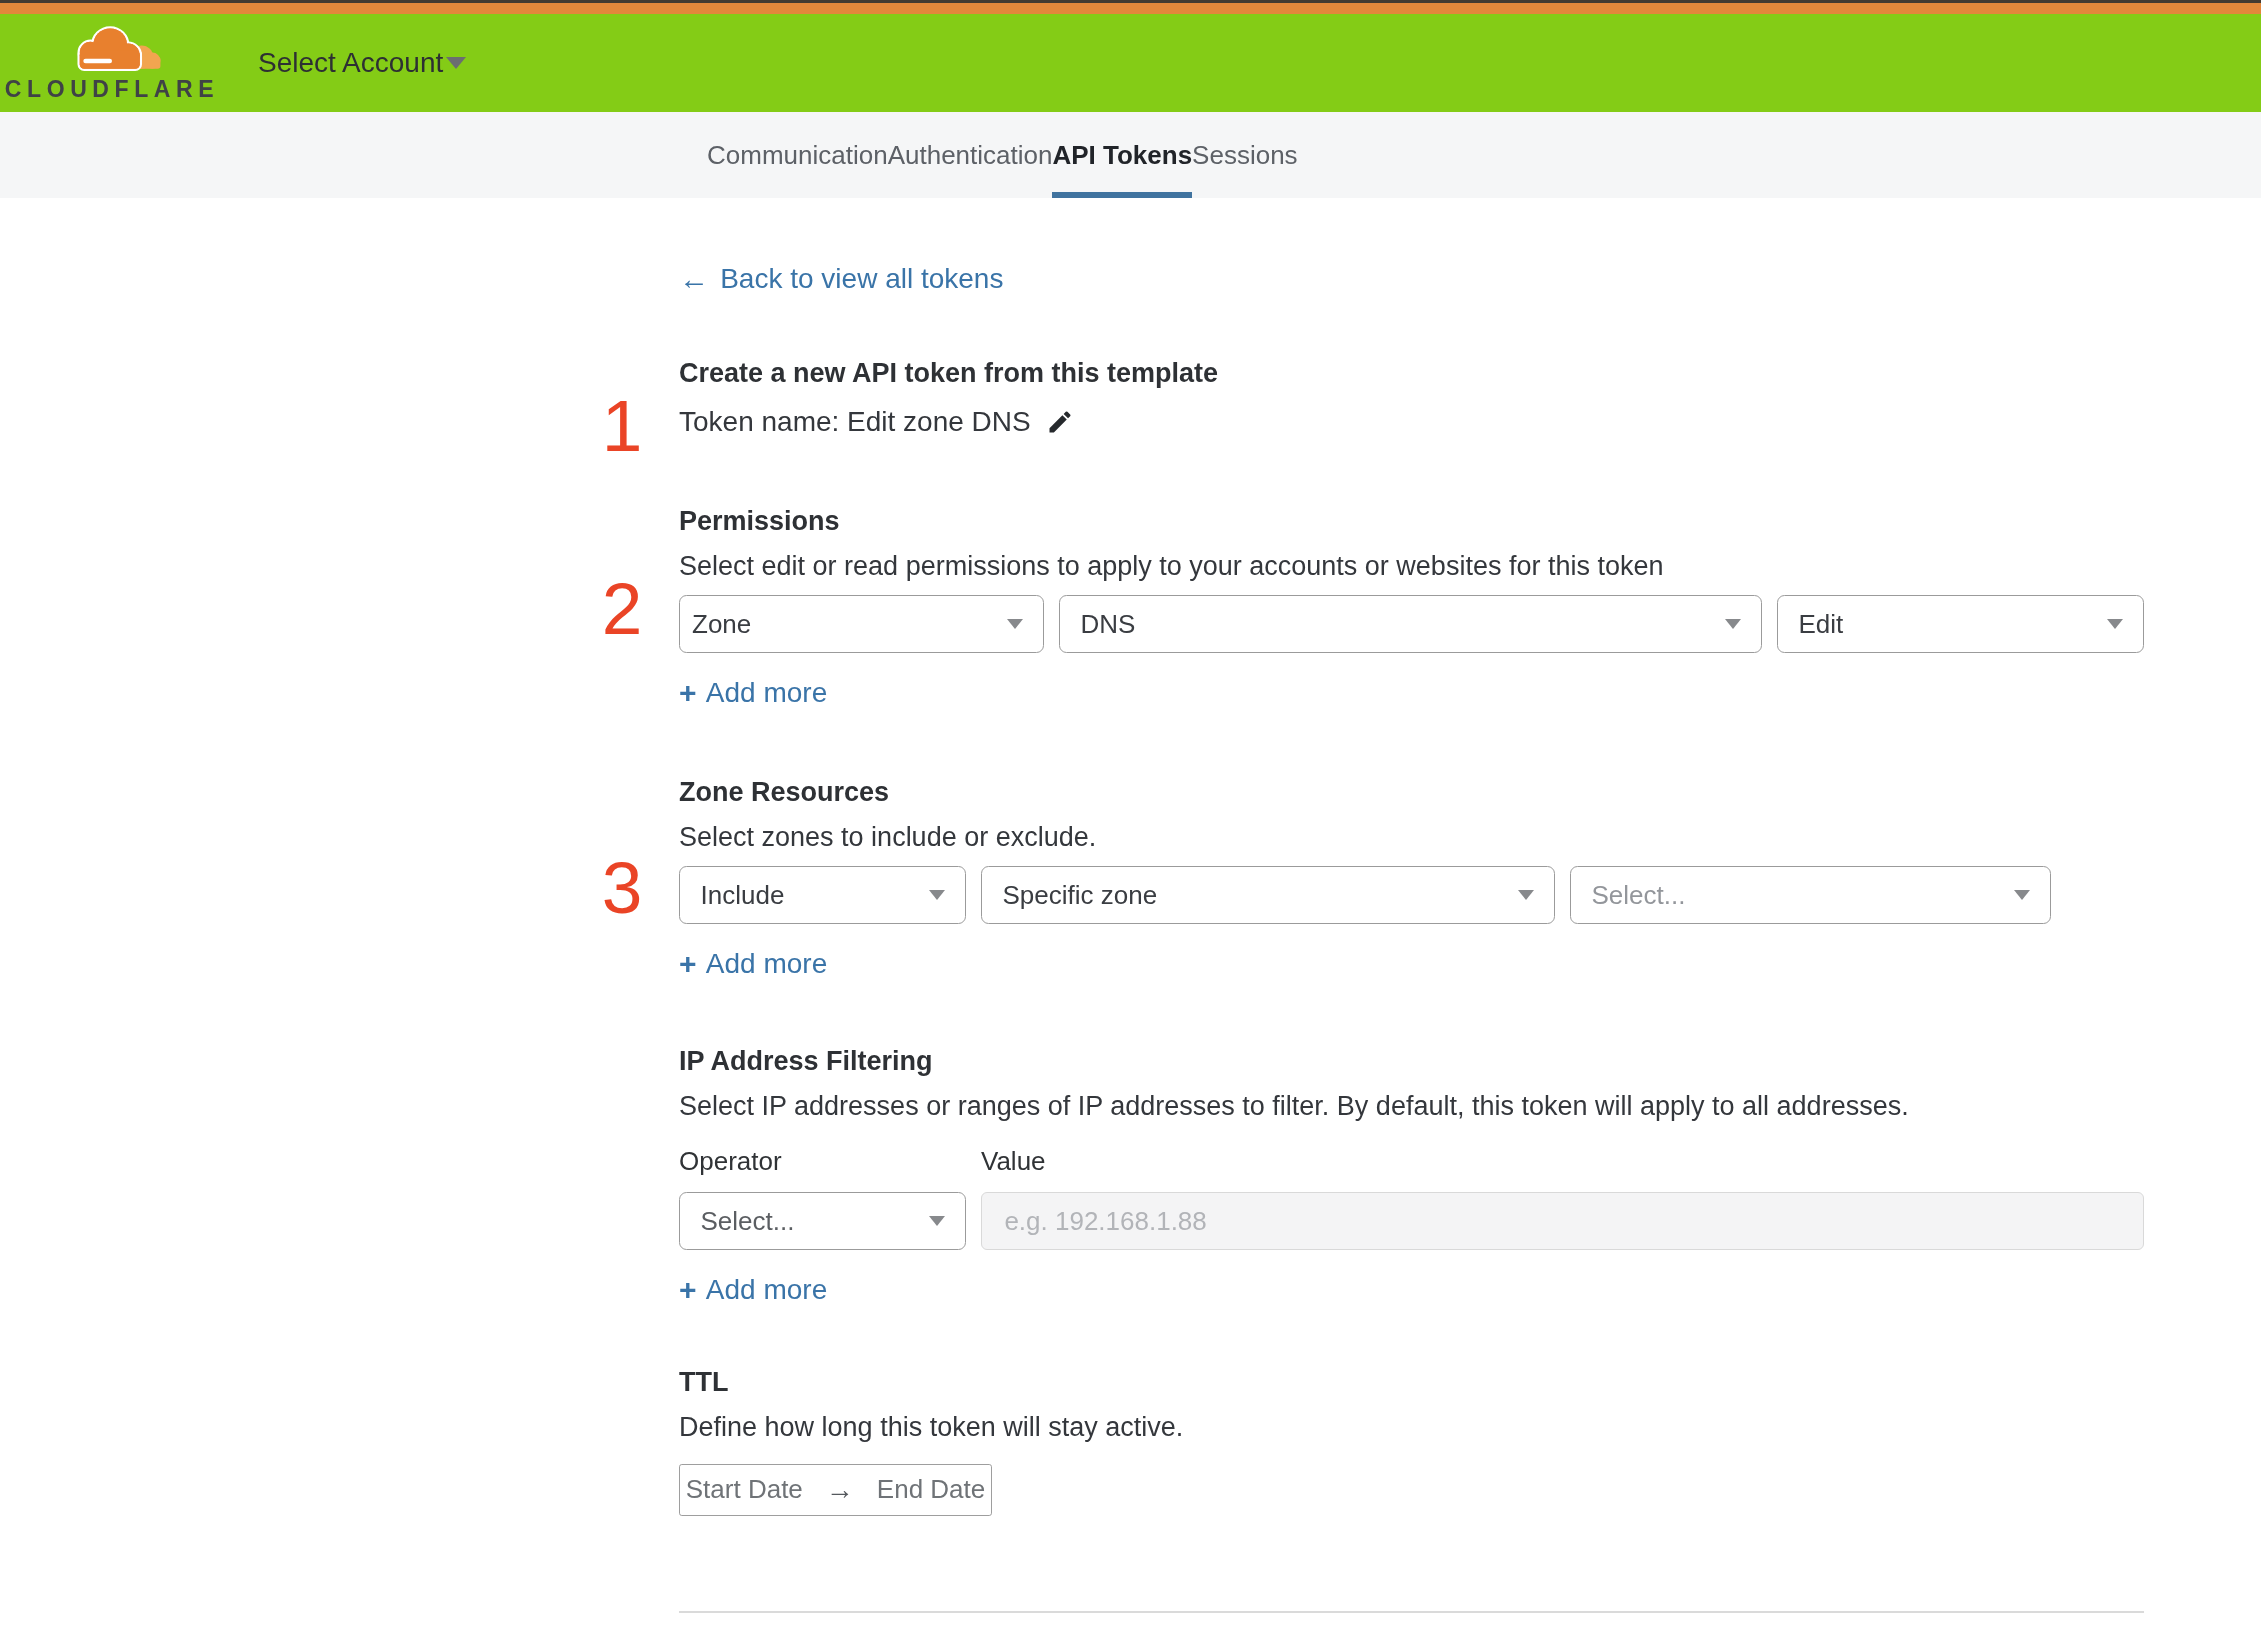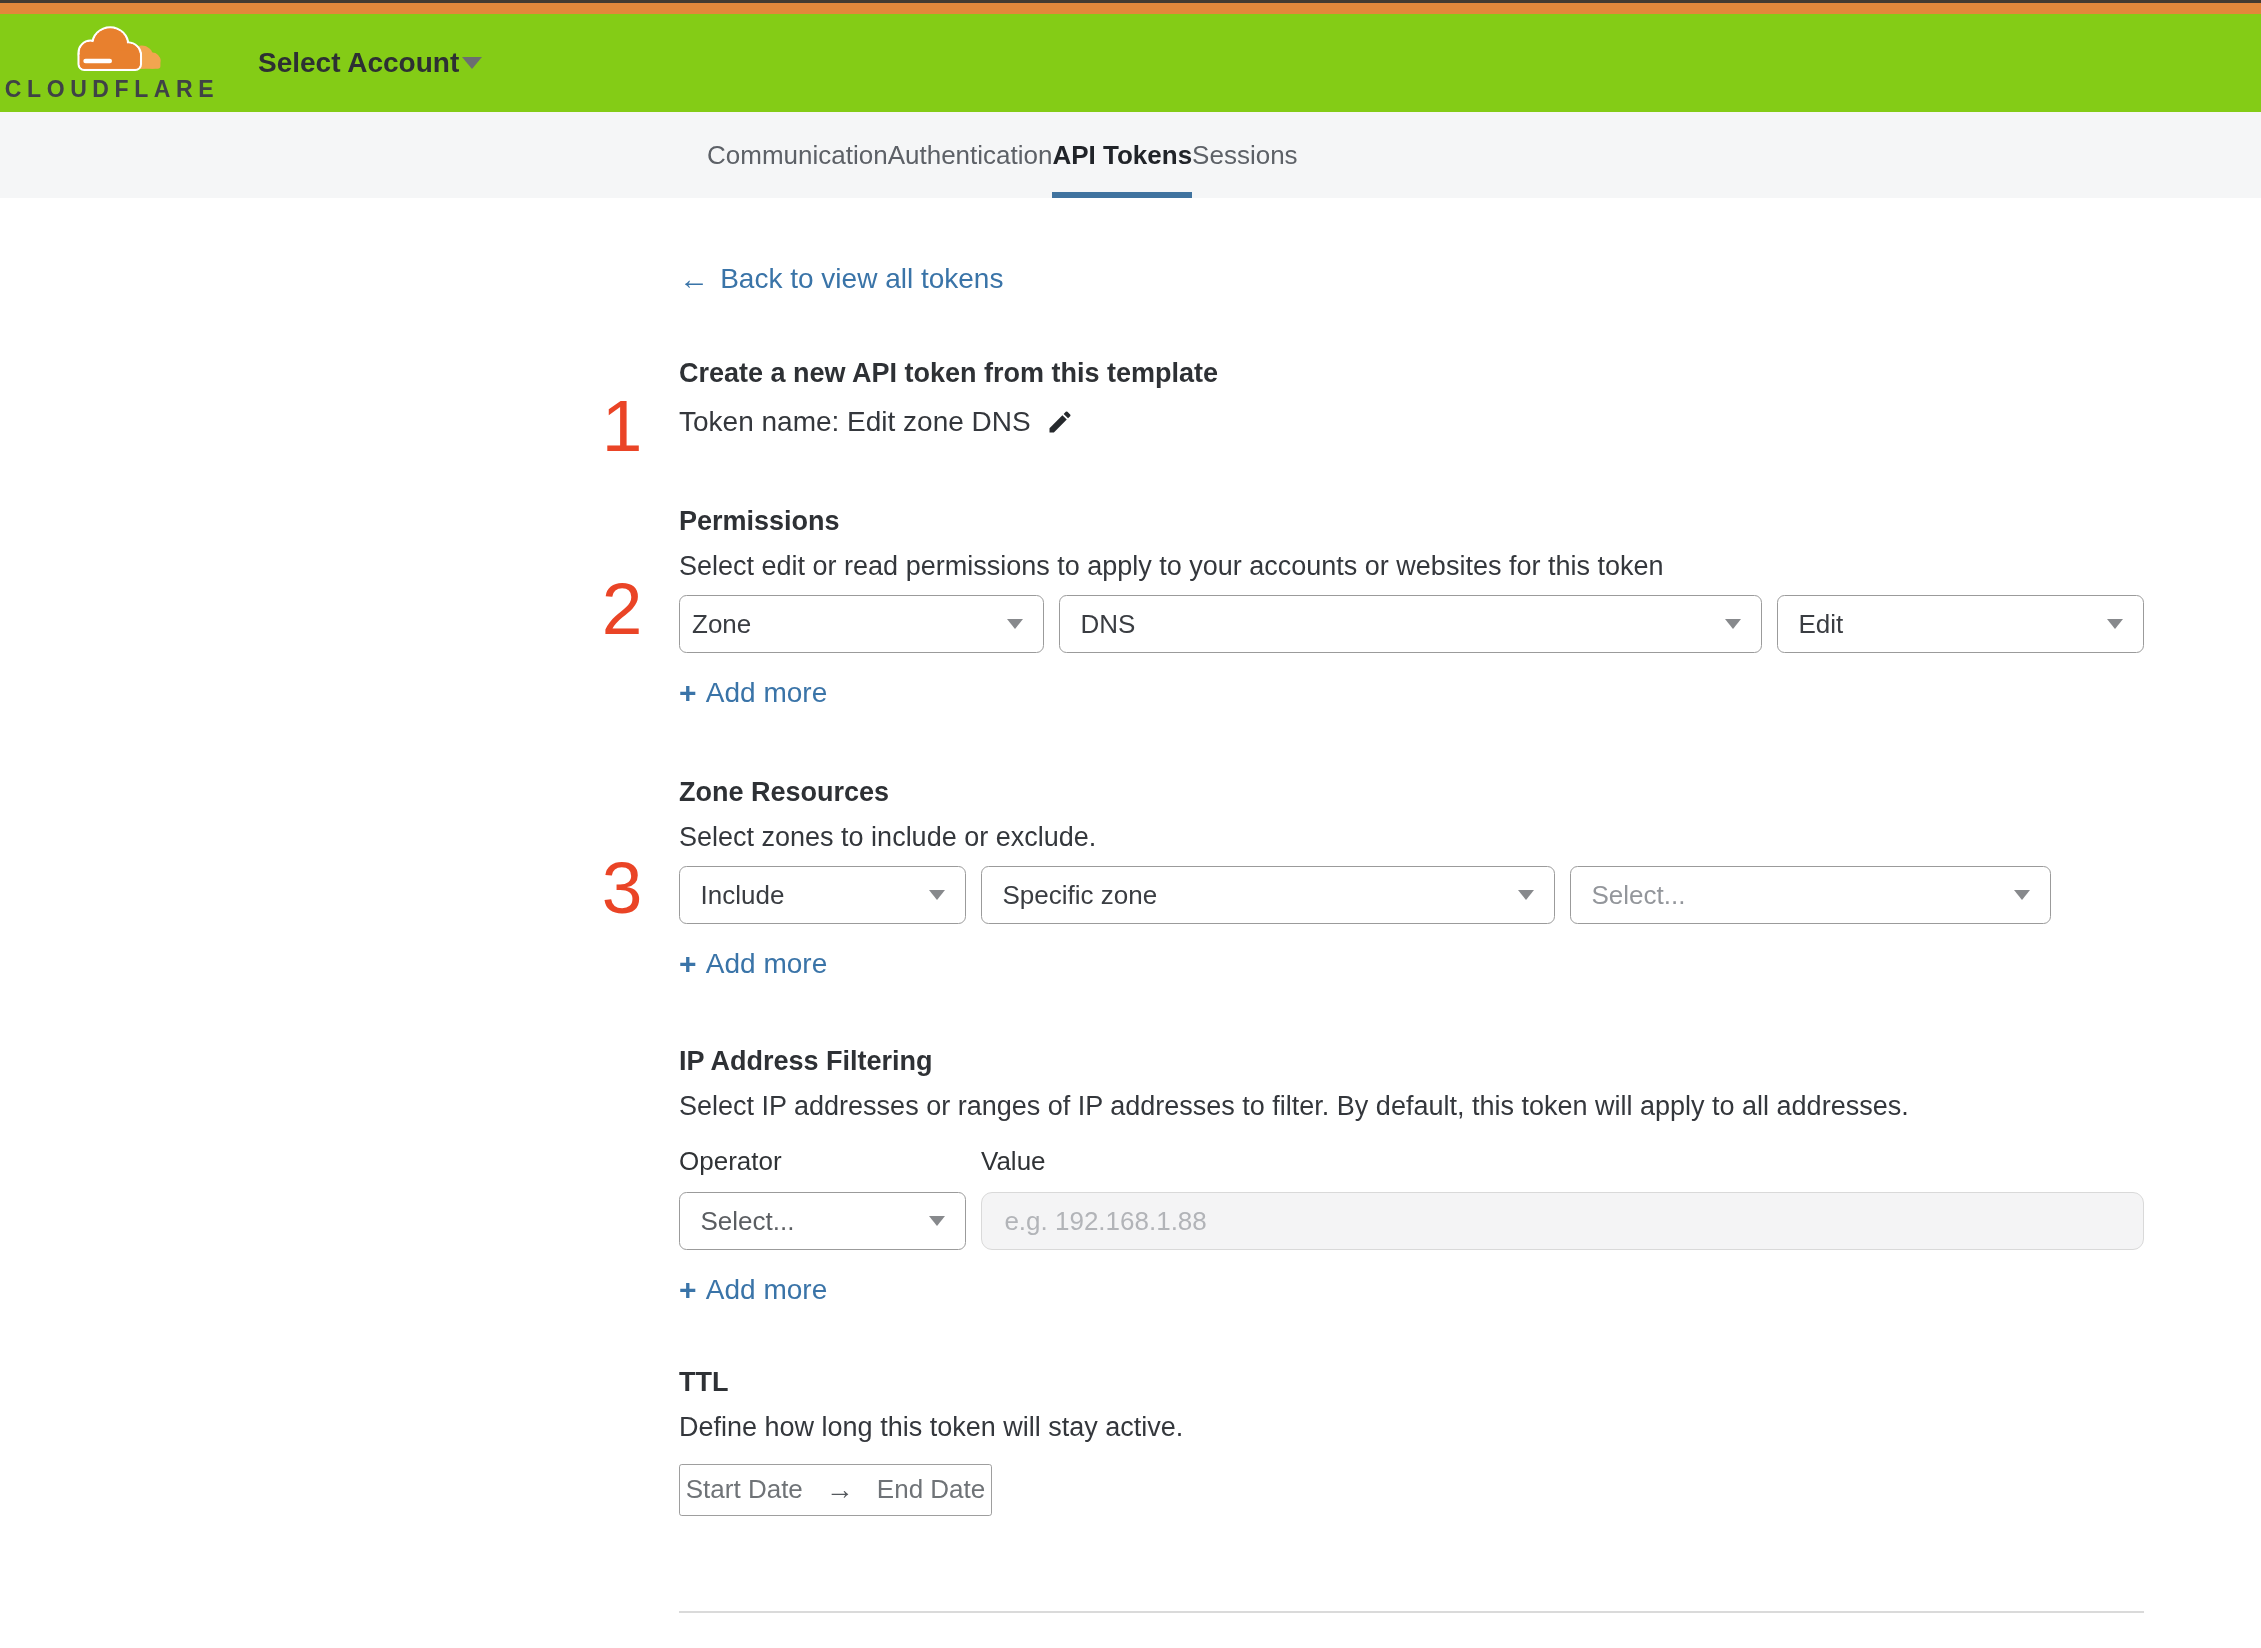--- a/index.html
+++ b/index.html
@@ -12,21 +12,21 @@
   }
 
   
   .topbar { height:14px; background:#e2873b; border-top:3.7px solid #433a31; }
 
   
   .header { height:98px; background:#84cc16; display:flex; align-items:center; }
   .logo { margin-left:28px; width:168px; display:flex; flex-direction:column; align-items:center; cursor:pointer; }
   .logo svg { width:112px; height:52px; display:block; }
   .logo-text { font-size:23px; font-weight:700; letter-spacing:5.6px; color:#3f4246; margin-top:0.9px; }
-  .account { margin-left:62px; display:flex; align-items:center; gap:3px; font-size:28px; color:#2d3033; cursor:pointer;font-weight:bold; }
+  .account { margin-left:62px; display:flex; align-items:center; gap:3px; font-size:28px; color:#2d3033; cursor:pointer; }
   .caret-lg { width:0; height:0; border-left:10.3px solid transparent; border-right:10.3px solid transparent; border-top:12px solid #6b6e71; }
 
   
   .tabbar { height:86px; background:#f5f6f7; display:flex; padding-left:707px; }
   .tab { display:flex; align-items:center; font-size:26px; color:#5d6167;
          height:100%; border-bottom:6.5px solid transparent; padding-top:6.5px; cursor:pointer; white-space:nowrap; }
   .tab.active { color:#212429; font-weight:600; border-bottom-color:#40739f; }
 
   
   .main { margin-left:679px; width:1465px; position:relative; }
@@ -68,21 +68,21 @@
   .w-mode { width:287px; }  .w-scope { width:574px; } .w-zonesel { width:481px; }
   .w-op { width:287px; }
 
   .addmore { margin-top:24px; display:inline-flex; align-items:center; gap:9.3px;
              color:#3a74a8; font-size:28px; cursor:pointer; }
   .addmore .plus { font-weight:700; font-size:30px; line-height:1; }
 
   .labels-row { margin-top:24px; display:flex; font-size:26px; color:#303336; }
   .label-op { width:302px; }
 
-  .text-input { flex:1; height:58px; background:#f4f4f5; border:1.9px solid #d9d9d9; border-radius:11px;
+  .text-input { flex:1; height:58px; background:#f4f4f5; border:1.9px solid #d9d9d9; border-radius:6px;
                 padding:0 22.4px; font-size:26px; font-family:"Liberation Sans", sans-serif; color:#55585c; }
   .text-input::placeholder { color:#b2b4b8; }
 
   .datebox { margin-top:20.5px; width:313px; height:52px; border:1.9px solid #9e9e9e; border-radius:2.8px;
              display:flex; align-items:center; justify-content:center; gap:23px;
              font-size:26px; color:#6f7377; cursor:pointer; }
   .datebox .arrow { color:#55595e; font-size:28px; }
 
   .divider { margin-top:95px; height:2.8px; background:#dadada; }
 </style>

